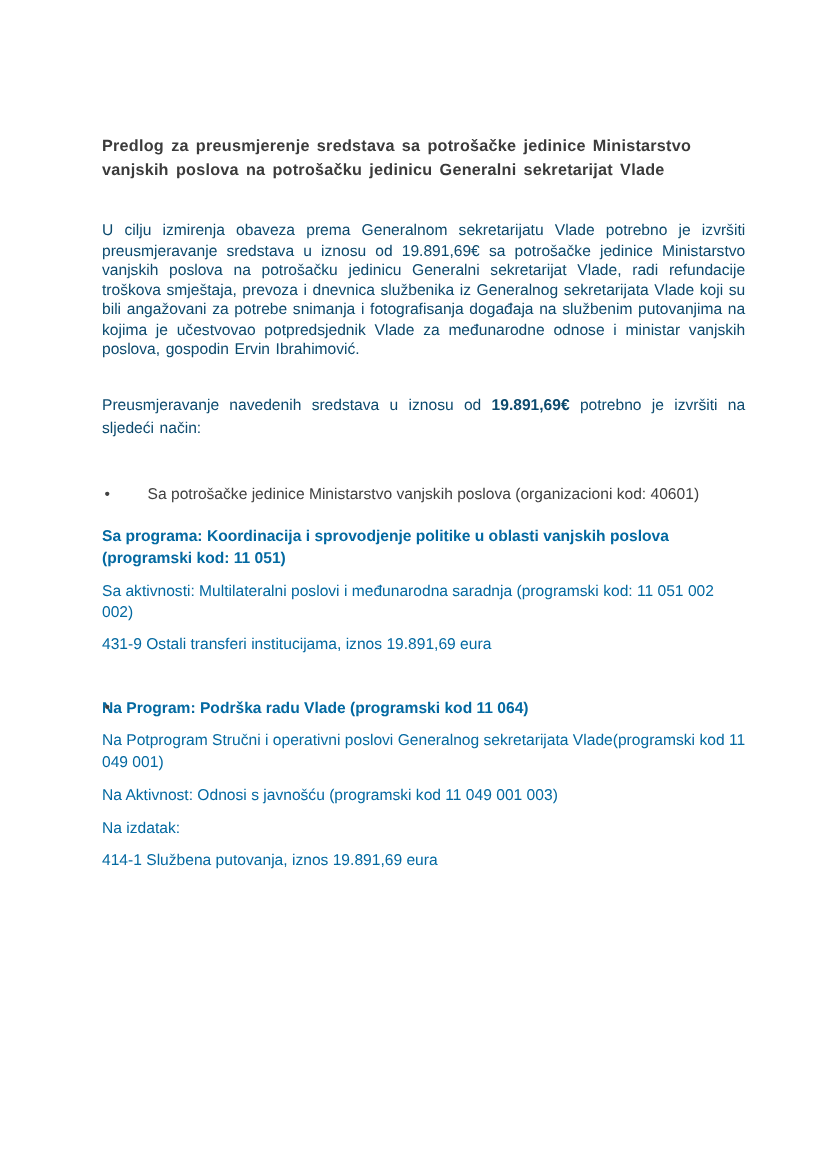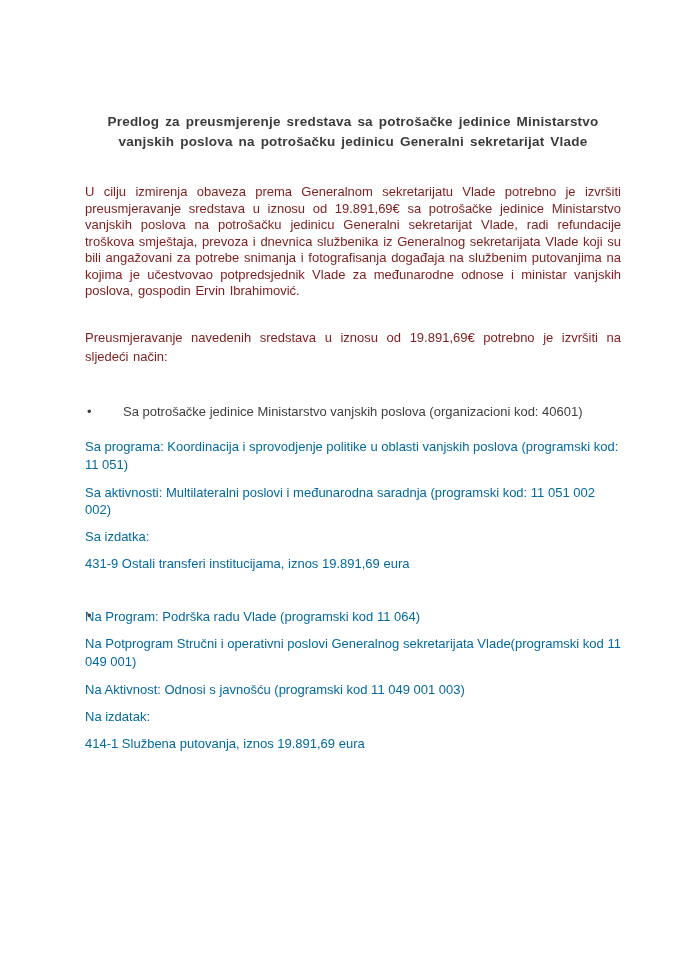--- a/index.html
+++ b/index.html
@@ -18,47 +18,47 @@
       box-sizing: border-box;
       width: 679px;
       height: 960px;
       padding: 112px 58px 40px 85px;
       background: #ffffff;
       overflow: hidden;
     }
     .title {
       font-size: 13.5px;
       font-weight: bold;
-      text-align: center;
+      text-align: left;
       line-height: 20px;
       margin: 0 0 32px 0;
       letter-spacing: 0.2px;
       word-spacing: 2px;
       color: #3b3b3b;
     }
     .para {
       font-size: 13px;
       line-height: 16.5px;
       margin: 0 0 10px 0;
-      color: #7f1d1d;
+      color: #0c4a6e;
     }
     .justify {
       text-align: justify;
       text-justify: inter-word;
       word-spacing: 1px;
     }
     .intro {
       margin-bottom: 28px;
     }
     .transfer {
       margin-bottom: 38px;
       line-height: 19px;
     }
     .bold {
-      font-weight: normal;
+      font-weight: bold;
     }
     .bullet-line {
       position: relative;
       font-size: 13px;
       line-height: 16.5px;
       padding-left: 38px;
       margin: 0 0 18px 0;
       color: #414141;
     }
     .bullet-line .bullet {
@@ -96,21 +96,20 @@
   <div class="bullet-line">
     <span class="bullet">•</span>
     <span>Sa potrošačke jedinice Ministarstvo vanjskih poslova (organizacioni kod: 40601)</span>
   </div>
 
   <p class="line two-line bold">Sa programa: Koordinacija i sprovodjenje politike u oblasti vanjskih poslova (programski kod: 11 051)</p>
 
 
   <p class="line">Sa aktivnosti: Multilateralni poslovi i međunarodna saradnja (programski kod: 11 051 002 002)</p>
 
-  <p class="line">Sa izdatka:</p>
 
   <p class="line section-end">431-9 Ostali transferi institucijama, iznos 19.891,69 eura</p>
 
   <div class="bullet-line">
     <span class="bullet">•</span>
   </div>
 
   <p class="line bold">Na Program: Podrška radu Vlade (programski kod 11 064)</p>
 
   <p class="line two-line">Na Potprogram Stručni i operativni poslovi Generalnog sekretarijata Vlade(programski kod 11 049 001)</p>

